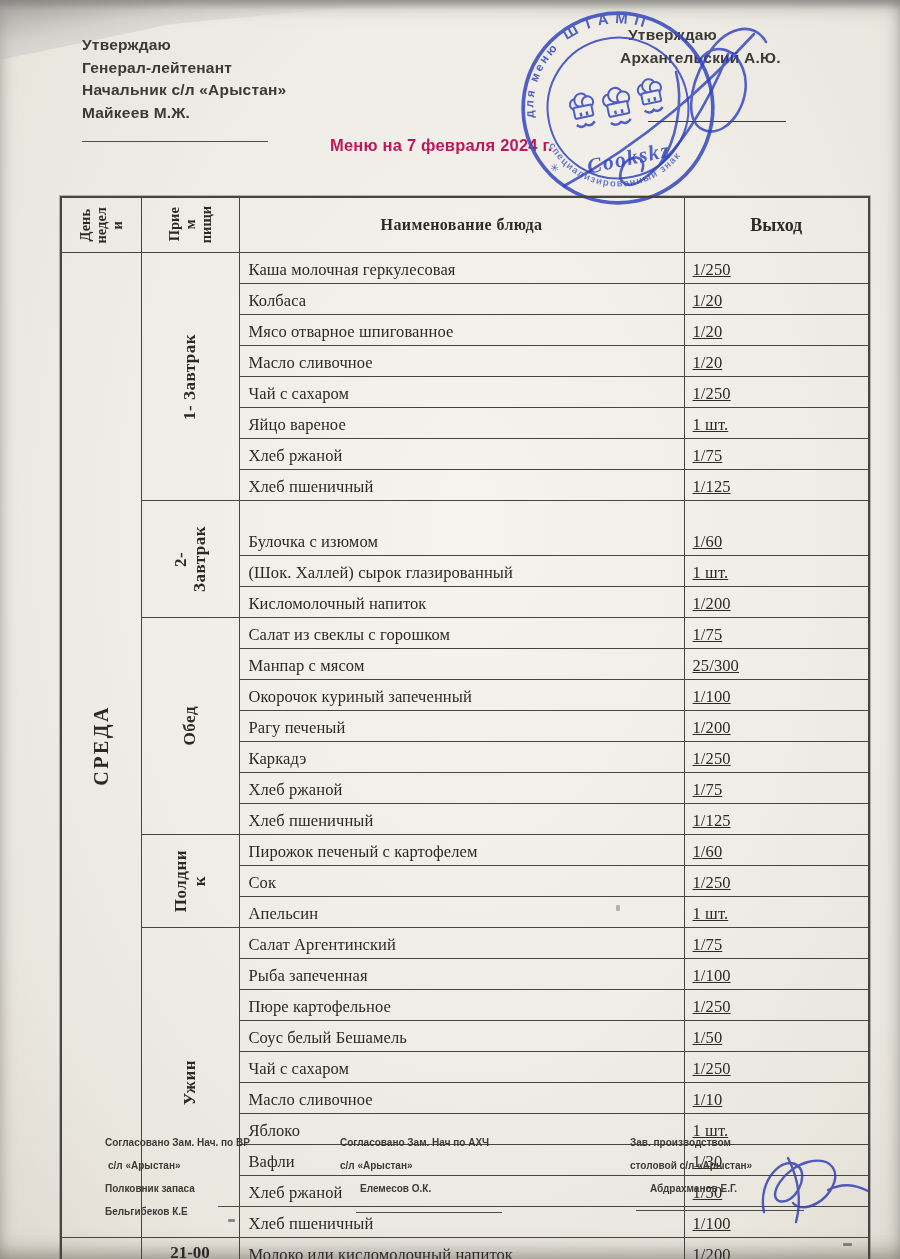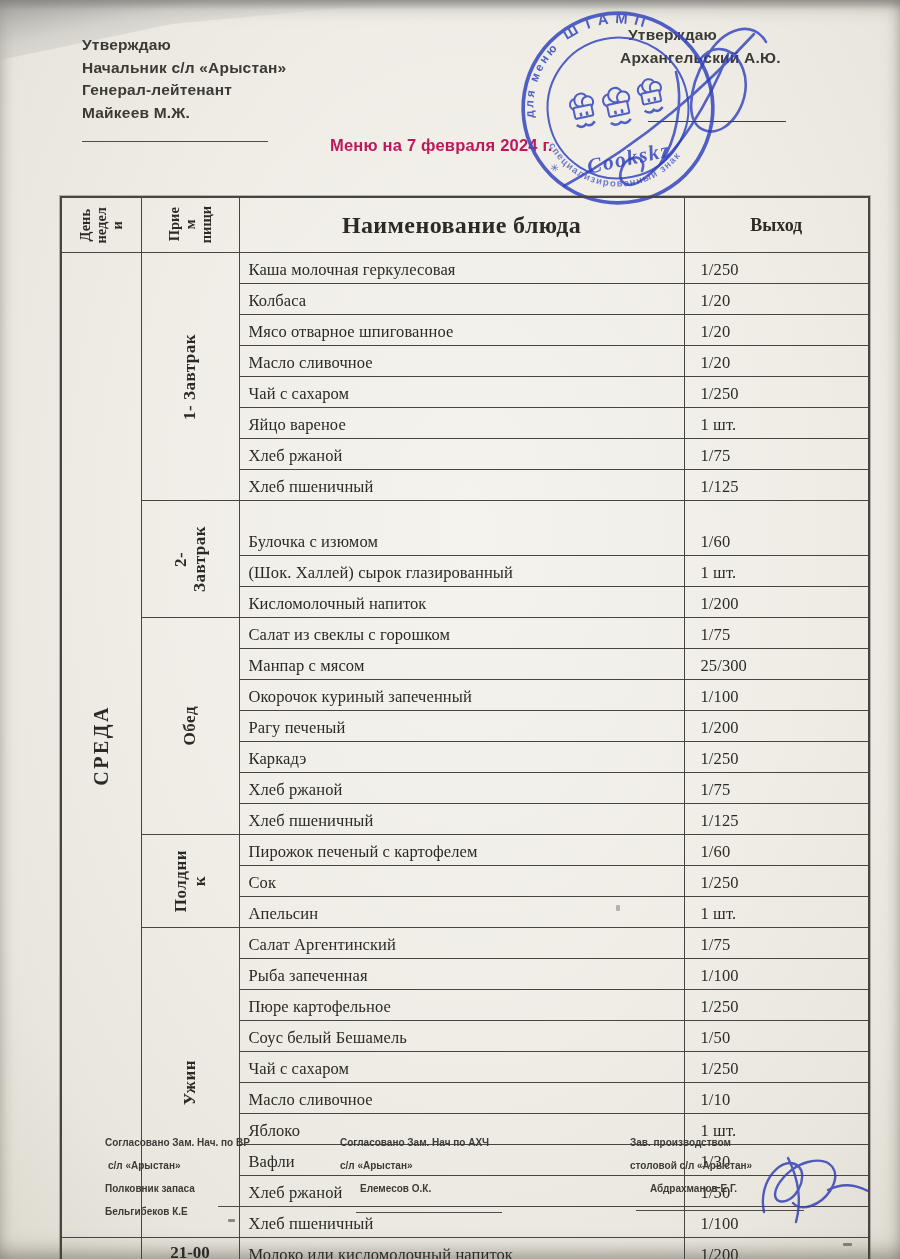--- a/index.html
+++ b/index.html
@@ -43,36 +43,36 @@
   
   table.menu {
     position:absolute; left:60px; top:196px; width:808px;
     border-collapse:collapse; table-layout:fixed;
     font-family:"Liberation Serif", serif; color:#2b2a26;
   }
   table.menu, table.menu th, table.menu td { border:1.6px solid #47453f; }
   table.menu { border-width:2.5px; outline:1px solid rgba(70,68,62,.35); }
   th, td { padding:0; }
   .hrow th { height:54px; vertical-align:middle; text-align:center; font-weight:700; }
-  .hdish { font-size:24px; letter-spacing:.4px;margin-left:39px; }
+  .hdish { font-size:16px; letter-spacing:.4px;margin-left:39px; }
   .hout  { font-size:18px; }
   .vert {
     writing-mode: vertical-rl; transform: rotate(180deg);
     white-space: pre-line; display:inline-block; vertical-align:middle;
     line-height:1.12; text-align:center;
   }
   .vhead { font-size:14.5px; font-weight:700; }
   .day   { font-size:20px; font-weight:700; letter-spacing:2.5px; }
   .meal  { font-size:17px; font-weight:700; letter-spacing:.5px; }
   .daycell, .mealcell { text-align:center; vertical-align:middle; background:transparent; }
   td.dish, td.out {
     font-size:16.5px; vertical-align:bottom; height:26px;
     padding:1px 4px 3px 9px; letter-spacing:.1px;
   }
-  td.out { padding-left:16px; }
+  td.out { padding-left:8px;text-decoration:underline; }
   tr.tall td.dish, tr.tall td.out { height:50px; }
   td.timecell { text-align:center; font-weight:700; font-size:17px; vertical-align:middle; font-family:"Liberation Serif", serif; }
 
   
   .foot { position:absolute; top:1131px; color:#3c3b37; font-size:10px; font-weight:600; line-height:23px; }
   .foot-1 { left:105px; }
   .foot-2 { left:340px; }
   .foot-3 { left:630px; }
   .fl-1 { left:218px; top:1206px; width:112px; }
   .fl-2 { left:356px; top:1212px; width:146px; }
@@ -82,22 +82,22 @@
 </style>
 </head>
 <body>
 
 <div class="paper"></div>
 <div class="corner-shade"></div>
 <div class="top-sliver"></div>
 
 <div class="approve approve-left">
   <div>Утверждаю</div>
+  <div>Генерал-лейтенант</div>
   <div>Начальник с/л «Арыстан»</div>
-  <div>Генерал-лейтенант</div>
   <div>Майкеев М.Ж.</div>
 </div>
 <div class="sig-line line-left"></div>
 
 <div class="approve approve-right">
   <div style="margin-left:8px;">Утверждаю</div>
   <div>Архангельский А.Ю.</div>
 </div>
 <div class="sig-line line-right"></div>
 

